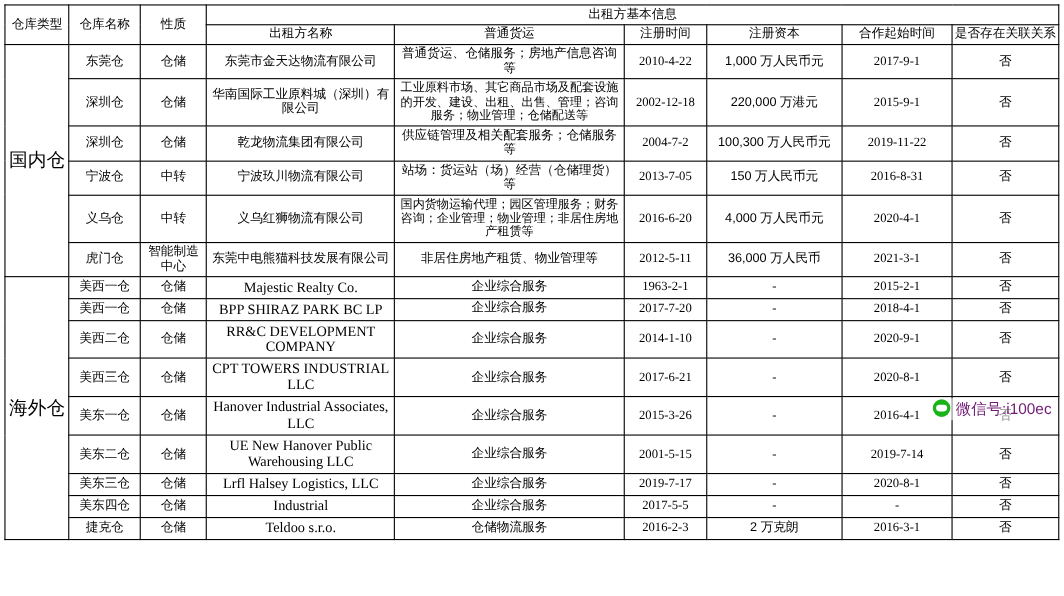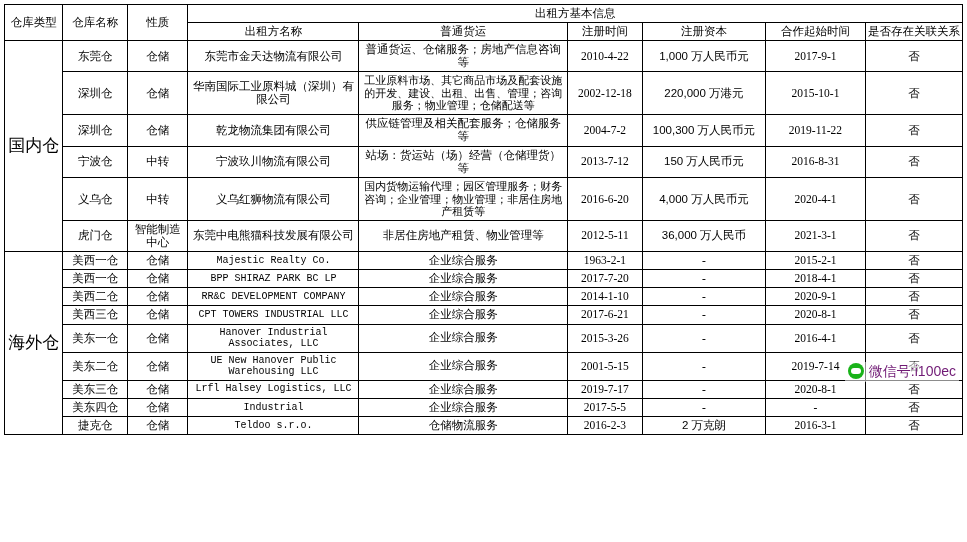--- a/index.html
+++ b/index.html
@@ -30,21 +30,21 @@
     vertical-align: middle;
     font-weight: normal;
     padding: 2px 2px;
     line-height: 1.12;
     font-size: 11.5px;
   }
   th { font-family: "Liberation Sans", sans-serif; font-size: 11.5px; }
   td.cjk, th.cjk { font-family: "Liberation Sans", sans-serif; }
   .group-cell { font-family: "Liberation Sans", sans-serif; font-size: 17px; }
   .biz { line-height: 1.15; }
-  .name-en { font-family: Liberation Mono, monospace; font-size: 10px; line-height: 1.15; }
+  .name-en { font-family: Liberation Serif, serif; font-size: 13px; line-height: 1.15; }
   .small { font-size: 11px; }
   .watermark {
     position: absolute;
     right: 8px;
     bottom: 16px;
     display: flex;
     gap: 5px;
     font-family: "Liberation Sans", sans-serif;
     font-size: 14px;
     color: #701a75;
@@ -122,39 +122,39 @@
         <td>2017-9-1</td>
         <td class="cjk">否</td>
       </tr>
       <tr>
         <td class="cjk">深圳仓</td>
         <td class="cjk">仓储</td>
         <td class="cjk">华南国际工业原料城（深圳）有限公司</td>
         <td class="cjk biz small">工业原料市场、其它商品市场及配套设施的开发、建设、出租、出售、管理；咨询服务；物业管理；仓储配送等</td>
         <td>2002-12-18</td>
         <td class="cjk">220,000 万港元</td>
-        <td>2015-10-1</td>
+        <td>2015-9-1</td>
         <td class="cjk">否</td>
       </tr>
       <tr>
         <td class="cjk">深圳仓</td>
         <td class="cjk">仓储</td>
         <td class="cjk">乾龙物流集团有限公司</td>
         <td class="cjk biz">供应链管理及相关配套服务；仓储服务等</td>
         <td>2004-7-2</td>
         <td class="cjk">100,300 万人民币元</td>
         <td>2019-11-22</td>
         <td class="cjk">否</td>
       </tr>
       <tr>
         <td class="cjk">宁波仓</td>
         <td class="cjk">中转</td>
         <td class="cjk">宁波玖川物流有限公司</td>
         <td class="cjk biz">站场：货运站（场）经营（仓储理货）等</td>
-        <td>2013-7-12</td>
+        <td>2013-7-05</td>
         <td class="cjk">150 万人民币元</td>
         <td>2016-8-31</td>
         <td class="cjk">否</td>
       </tr>
       <tr>
         <td class="cjk">义乌仓</td>
         <td class="cjk">中转</td>
         <td class="cjk">义乌红狮物流有限公司</td>
         <td class="cjk biz small">国内货物运输代理；园区管理服务；财务咨询；企业管理；物业管理；非居住房地产租赁等</td>
         <td>2016-6-20</td>

